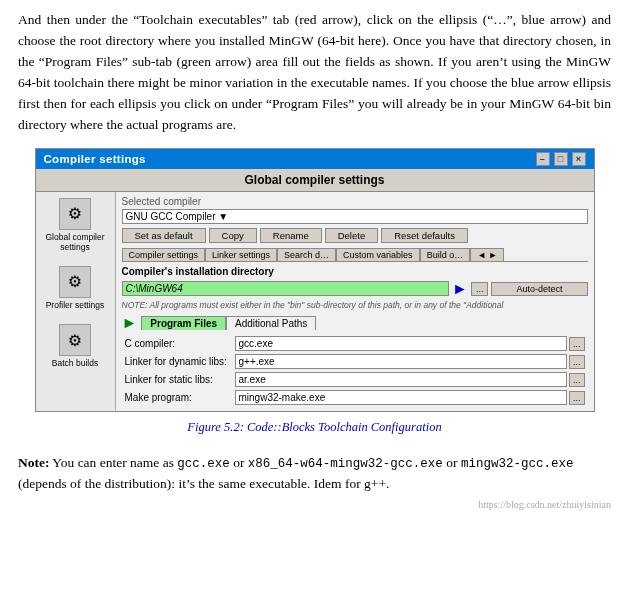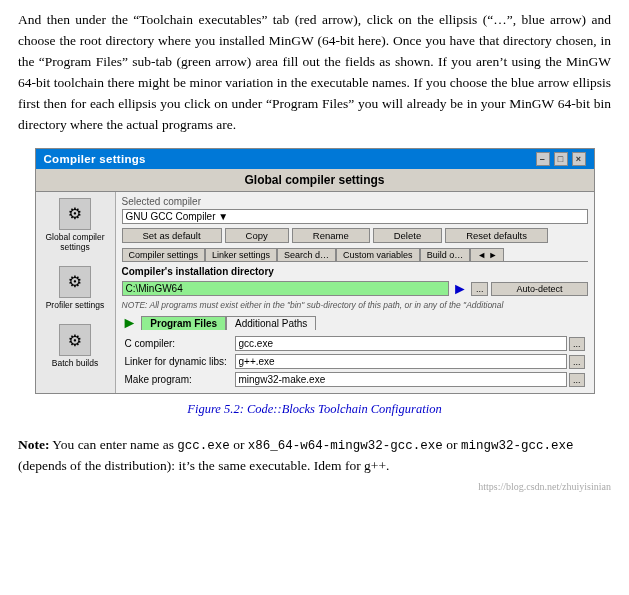--- a/index.html
+++ b/index.html
@@ -143,21 +143,21 @@
 
     .btn-row {
       display: flex;
       gap: 3px;
       margin-bottom: 5px;
     }
 
     .small-btn {
       background: #d4d0c8;
       border: 1px solid #888;
-      padding: 1px 20px;
+      padding: 1px 12px;
       font-size: 9.5px;
       cursor: pointer;
       white-space: nowrap;
     }
 
     .tabs-row {
       display: flex;
       gap: 0;
       margin-bottom: 4px;
       border-bottom: 1px solid #888;
@@ -195,20 +195,21 @@
       gap: 3px;
       margin-bottom: 2px;
     }
 
     .install-dir-input {
       flex: 1;
       background: #90ee90;
       border: 1px solid #888;
       padding: 1px 3px;
       font-size: 10px;
+      font-style: italic;
     }
 
     .ellipsis-btn {
       background: #d4d0c8;
       border: 1px solid #888;
       padding: 1px 4px;
       font-size: 9px;
       cursor: pointer;
       white-space: nowrap;
     }
@@ -439,20 +440,29 @@
         <tr>
           <td class="field-label">Linker for dynamic libs:</td>
           <td>
             <div class="field-input-wrapper">
               <input class="field-input" value="g++.exe" readonly="" style="">
               <button class="browse-btn">...</button>
             </div>
           </td>
         </tr>
         <tr>
+          <td class="field-label">Linker for static libs:</td>
+          <td>
+            <div class="field-input-wrapper">
+              <input class="field-input" value="ar.exe" readonly="" style="">
+              <button class="browse-btn">...</button>
+            </div>
+          </td>
+        </tr>
+        <tr>
           <td class="field-label">Make program:</td>
           <td>
             <div class="field-input-wrapper">
               <input class="field-input" value="mingw32-make.exe" readonly="" style="">
               <button class="browse-btn">...</button>
             </div>
           </td>
         </tr>
       </tbody>
         </table>

